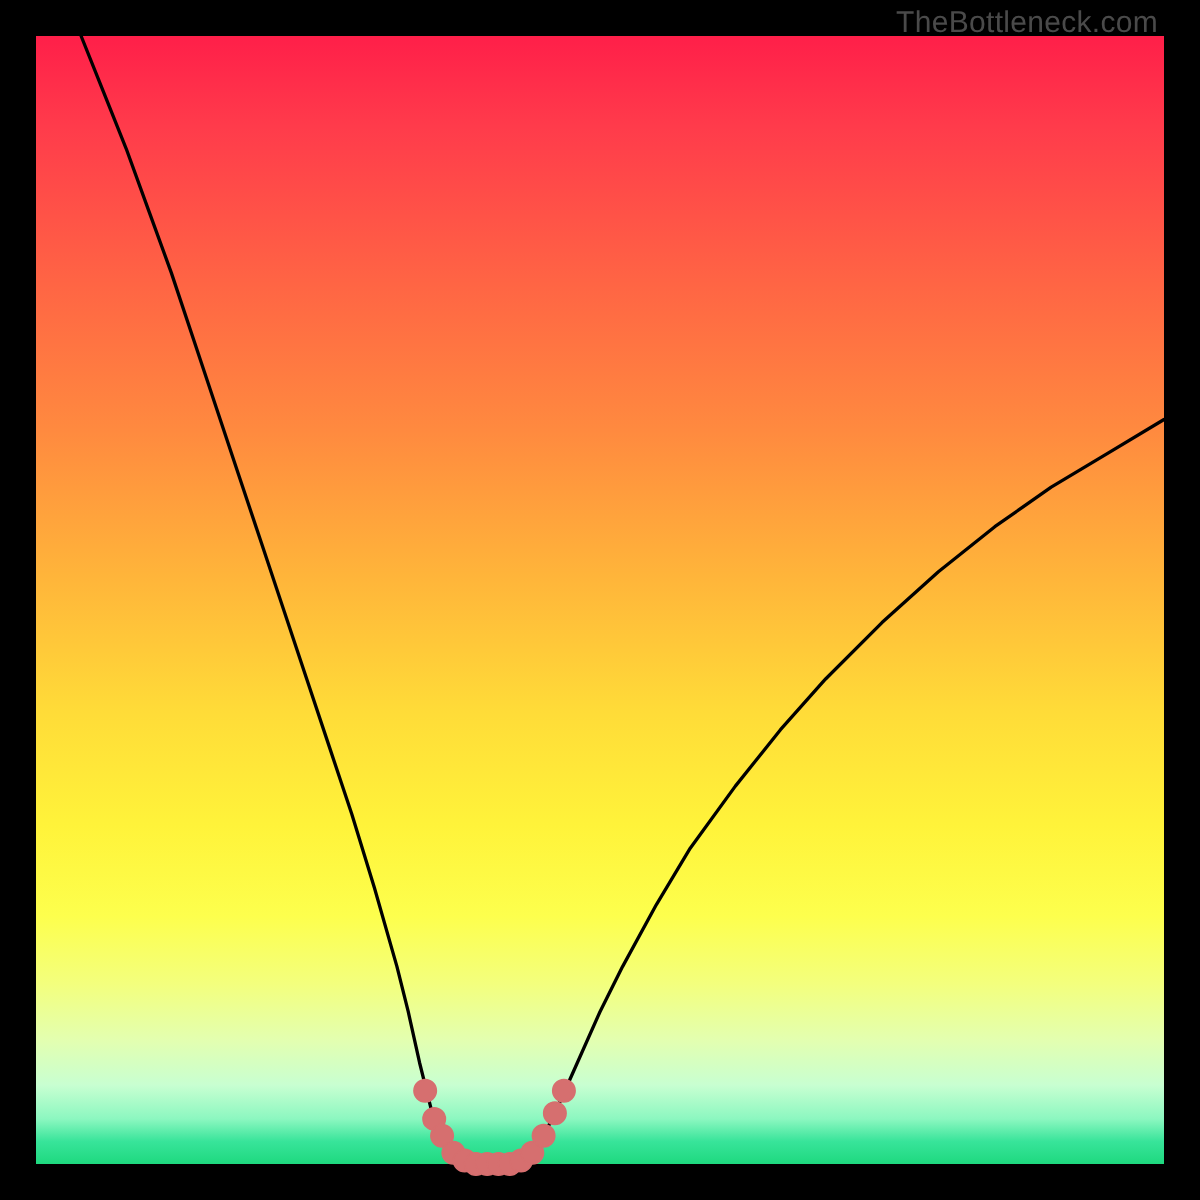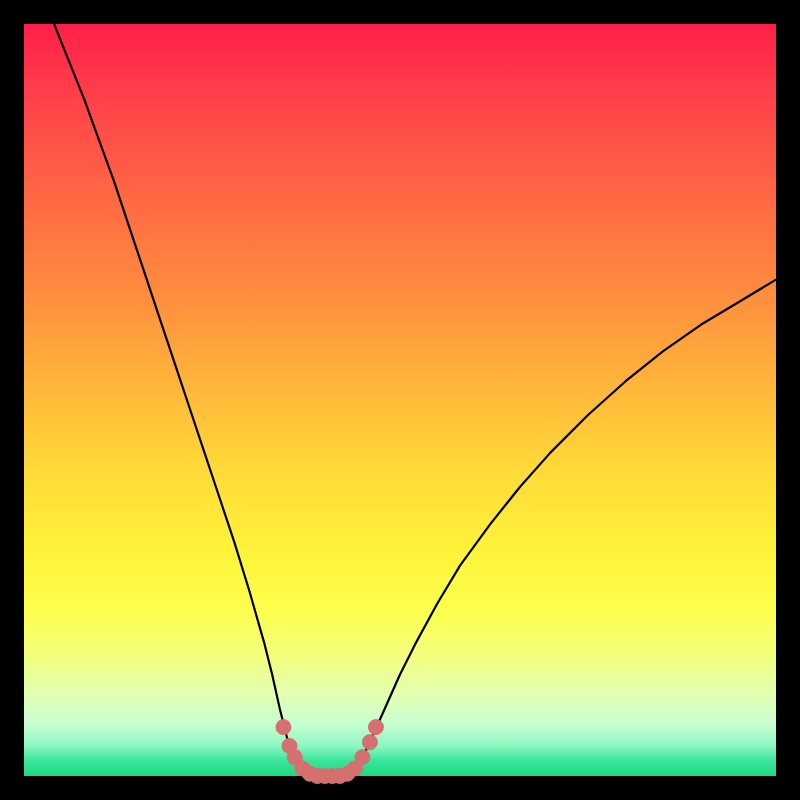--- a/index.html
+++ b/index.html
@@ -80,13 +80,14 @@
           <circle cx="308.32" cy="752.00" r="7.5" fill="#d66f6f" stroke="#d66f6f"></circle>
           <circle cx="315.84" cy="752.00" r="7.5" fill="#d66f6f" stroke="#d66f6f"></circle>
           <circle cx="323.36" cy="749.74" r="7.5" fill="#d66f6f" stroke="#d66f6f"></circle>
           <circle cx="330.88" cy="744.48" r="7.5" fill="#d66f6f" stroke="#d66f6f"></circle>
           <circle cx="338.40" cy="733.20" r="7.5" fill="#d66f6f" stroke="#d66f6f"></circle>
           <circle cx="345.92" cy="718.16" r="7.5" fill="#d66f6f" stroke="#d66f6f"></circle>
           <circle cx="351.94" cy="703.12" r="7.5" fill="#d66f6f" stroke="#d66f6f"></circle>
         </g>
     </svg>
   </div>
+  <div class="watermark">TheBottleneck.com</div>
 </div>
 
 </body></html>

